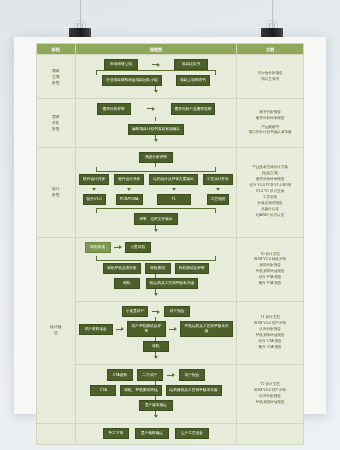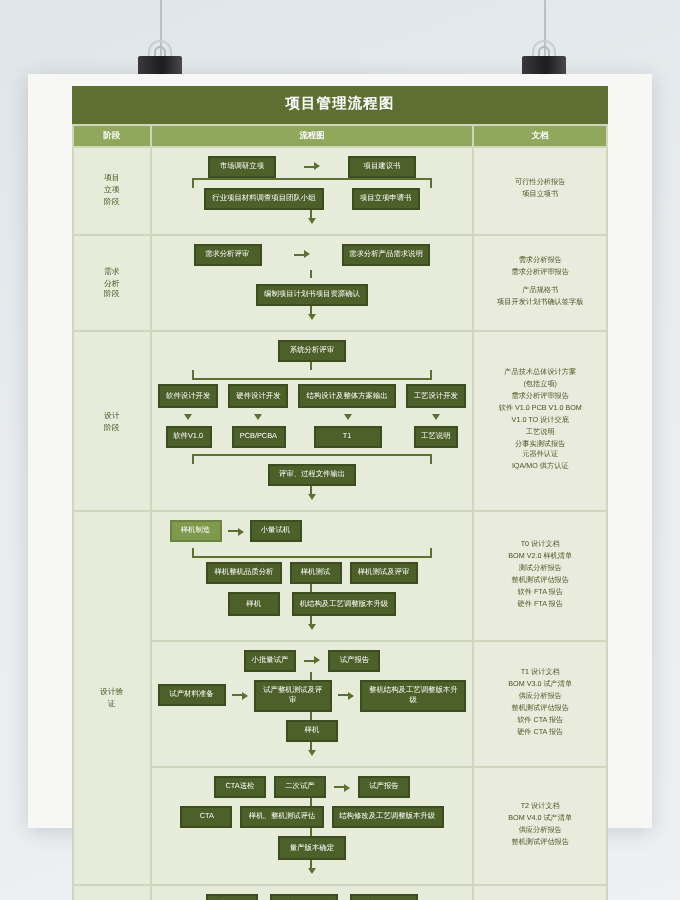--- a/index.html
+++ b/index.html
@@ -129,21 +129,20 @@
 </div>
 <div class="clip" style="left:261px; top:20px;">
   <div class="arm"></div>
   <div class="arm2"></div>
   <div class="body"></div>
 </div>
 
 <div class="paper">
   <div class="chart">
 
-    <div class="title">项目管理流程图</div>
 
     <table class="grid">
       <colgroup>
         <col class="col-stage">
           <col class="col-flow">
           <col class="col-doc">
       </colgroup>
       <thead>
         <tr>
           <th>阶段</th>

